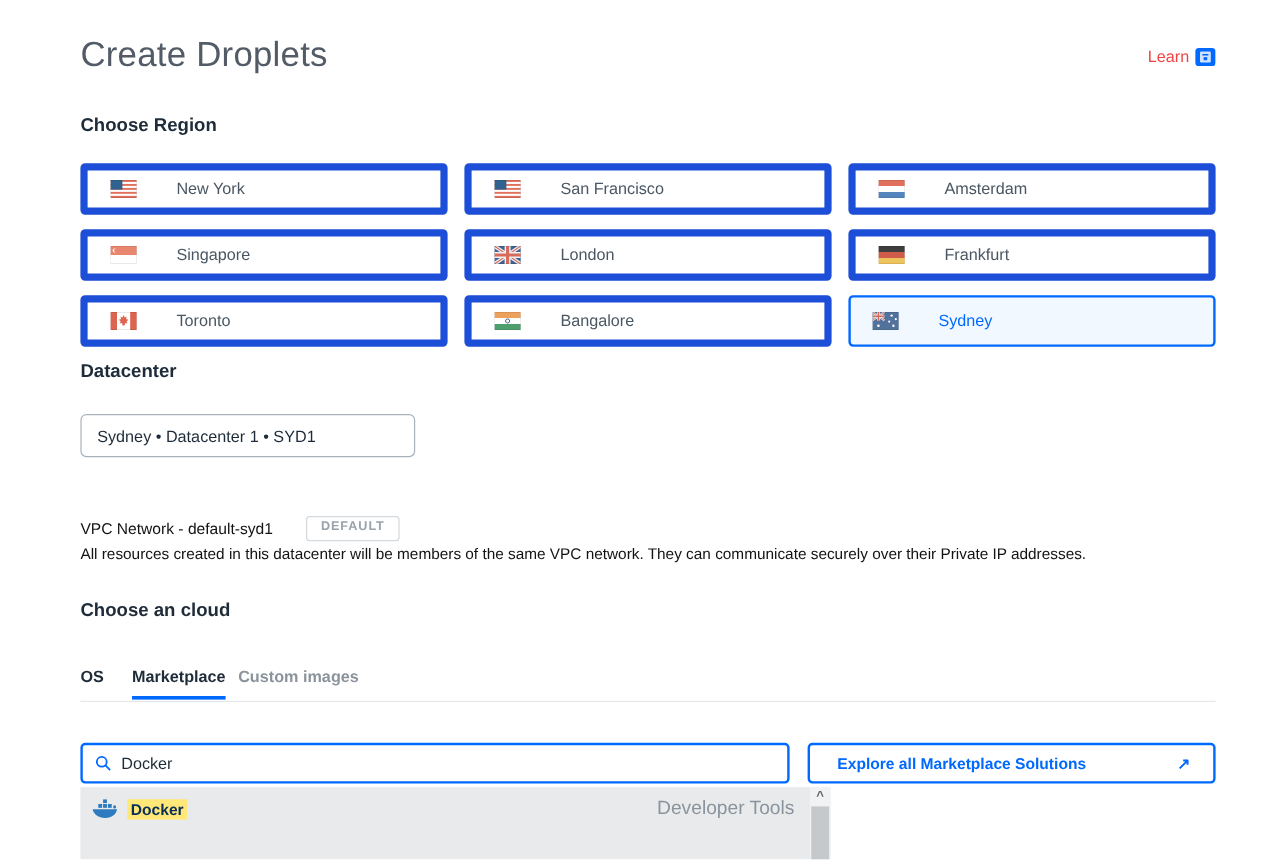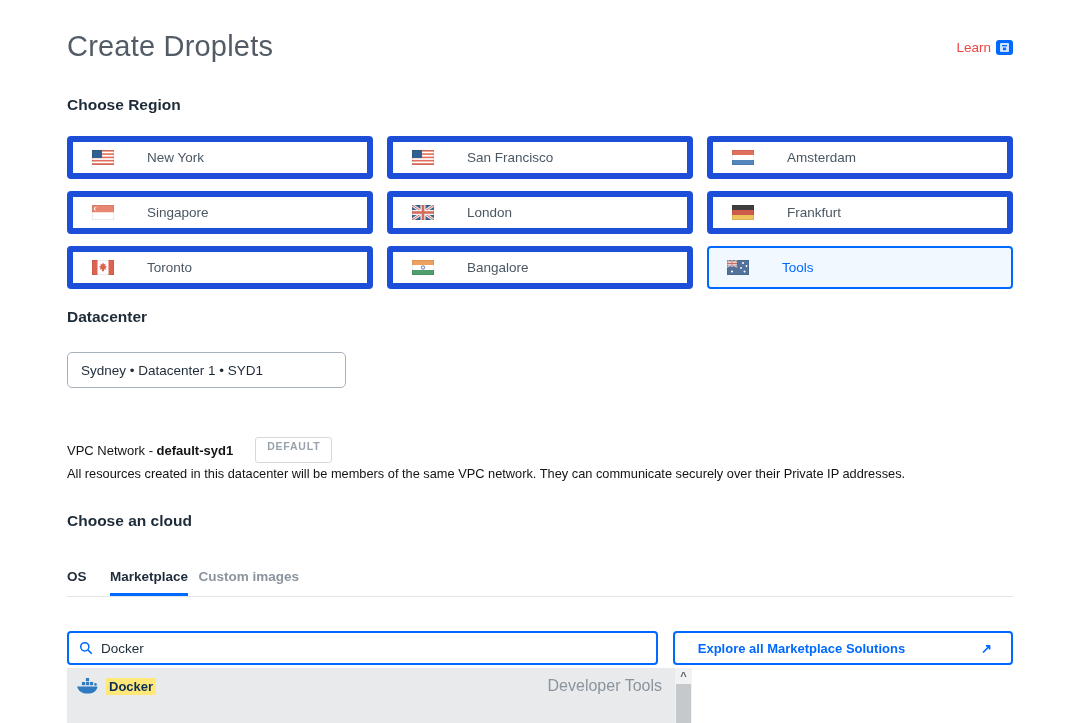--- a/index.html
+++ b/index.html
@@ -22,30 +22,30 @@
     column-gap:14px; row-gap:12px; }
   .region-btn { height:43px; border:6px solid #1d4ed8; border-radius:4px; background:#fff;
     display:flex; align-items:center; padding-left:19px; cursor:pointer; }
   .region-btn .flag { width:22px; height:15px; display:inline-block; line-height:0; }
   .region-btn .flag svg { display:block; }
   .region-btn .rlabel { margin-left:33px; font-size:13.5px; color:#4a5763; }
   .region-btn.selected { border:2px solid #0069ff; background:#f2f8ff; padding-left:18px; }
   .region-btn.selected .rlabel { color:#0069ff; }
 
   
-  .dc-heading { margin-top:19px; }
+  .dc-heading { margin-top:12px; }
   .dc-select { margin-top:26px; width:279px; height:36px; border:1px solid #a9b2ba; border-radius:5px;
     background:#fff; display:flex; align-items:center; padding-left:13px; font-size:13.5px;
     color:#1e2b38; cursor:pointer; }
 
   
   .vpc-row { margin-top:49px; display:flex; align-items:center; font-size:13px; color:#131313; }
-  .vpc-row b { font-weight:700; }
-  .vpc-badge { margin-left:22px; font-size:10.5px; font-weight:700; letter-spacing:.8px;
-    color:#99a2ab; border:1px solid #d4d9dd; border-radius:3px; padding:2px 11px 10px; }
+  .vpc-row b { font-weight:400; }
+  .vpc-badge { margin-left:28px; font-size:10.5px; font-weight:700; letter-spacing:.8px;
+    color:#99a2ab; border:1px solid #d4d9dd; border-radius:3px; padding:2px 11px 5px; }
   .vpc-desc { margin-top:3px; font-size:12.8px; color:#131313; }
 
   
   .img-heading { margin-top:31px; }
   .tabs { margin-top:37px; border-bottom:1px solid #e4e7ea; padding-bottom:11px; }
   .tab { display:inline-block; position:relative; font-size:13.5px; font-weight:700;
     color:#1e2b38; cursor:pointer; }
   .tab-os { margin-right:19px; }
   .tab-marketplace { margin-right:6px; }
   .tab-custom { color:#8b949d; }
@@ -228,21 +228,21 @@
             <g fill="#fff">
               <circle cx="16" cy="3" r="1"></circle>
               <circle cx="19.5" cy="6" r="0.9"></circle>
               <circle cx="14" cy="8" r="0.9"></circle>
               <circle cx="17.5" cy="11.5" r="1"></circle>
               <circle cx="5" cy="11.5" r="1.1"></circle>
             </g>
             <rect x="0.25" y="0.25" width="21.5" height="14.5" fill="none" stroke="rgba(0,0,0,0.15)" stroke-width="0.5"></rect>
           </svg>
         </span>
-      <span class="rlabel">Tools</span>
+      <span class="rlabel">Sydney</span>
     </div>
 
   </div>
 
   <div class="section-heading dc-heading">Datacenter</div>
 
   <div class="dc-select">
     <span>Sydney • Datacenter 1 • SYD1</span>
   </div>
 

